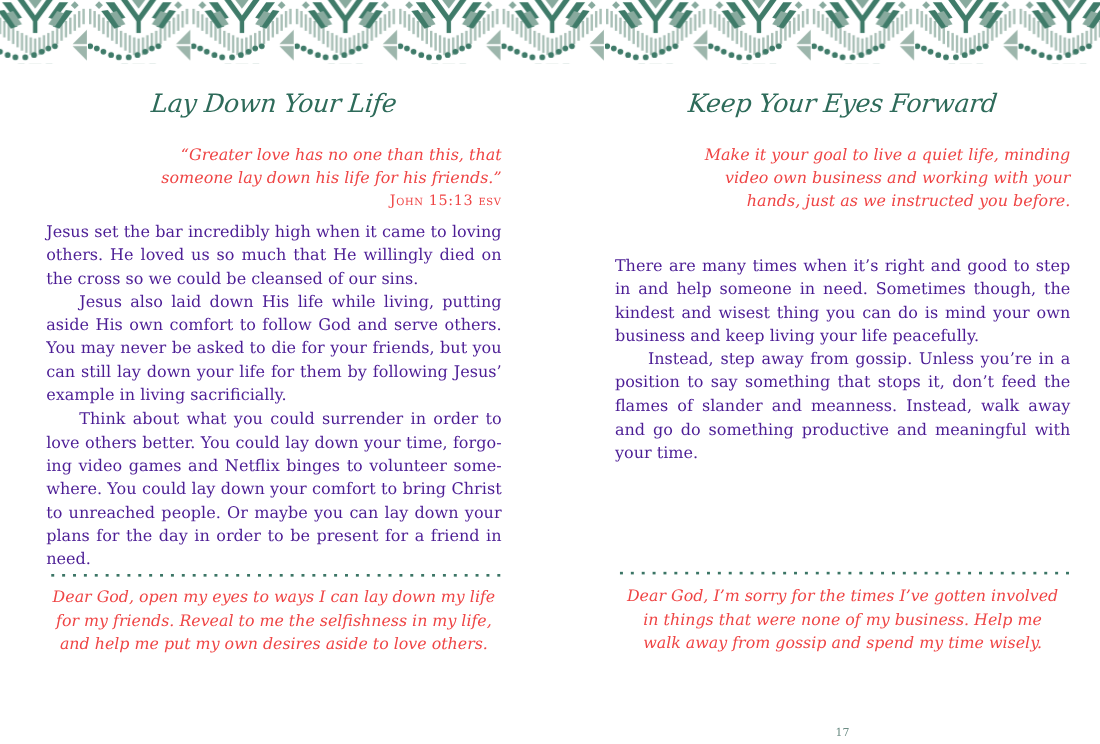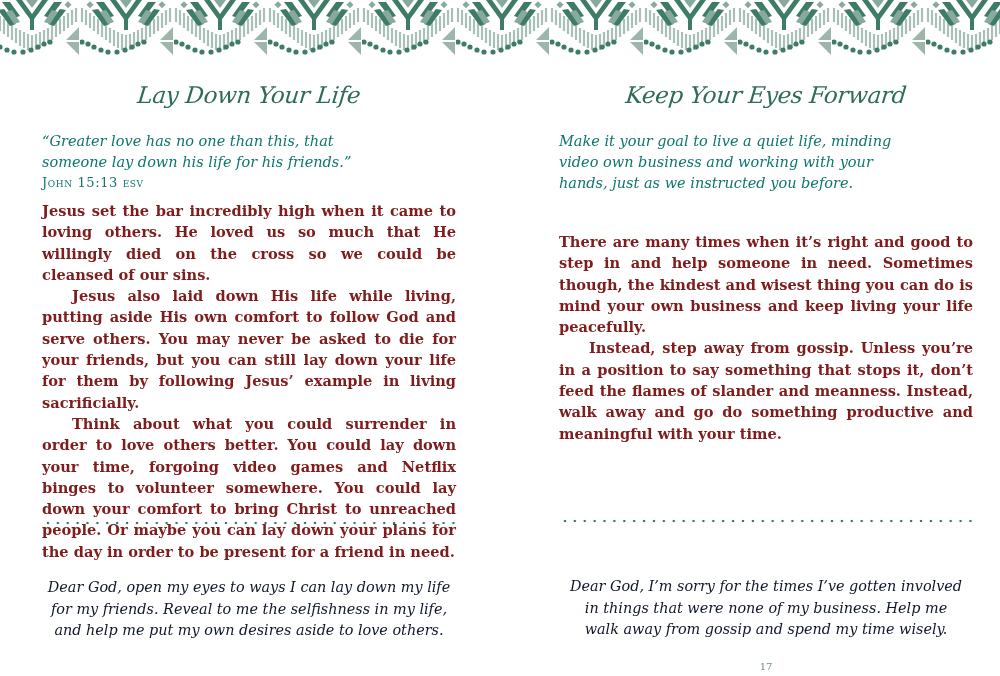--- a/index.html
+++ b/index.html
@@ -18,47 +18,46 @@
   }
   .page.left { left: 42px; width: 414px; }
   .page.right { left: 559px; width: 414px; }
   .title {
     position: absolute; left: 0; right: 0; text-align: center;
     font-family: "DejaVu Serif", serif; font-style: italic;
     font-size: 23px; color: #2e6b5a; letter-spacing: -0.3px;
     transform: skewX(-6deg);
   }
   .verse {
-    position: absolute; left: 0; right: 0; text-align: left;
+    position: absolute; left: 0; right: 0; text-align: right;
     font-family: "DejaVu Serif", serif; font-style: italic;
-    font-size: 14.5px; line-height: 21px; color: #0f766e;
+    font-size: 14.5px; line-height: 21px; color: #ef4444;
   }
   .ref {
     display: block; font-style: normal; font-variant: small-caps;
     font-size: 13px; line-height: 19px; letter-spacing: 0.6px;
   }
   .body-text {
     position: absolute; left: 0; right: 0;
     font-family: "DejaVu Serif", serif;
-    font-size: 14.6px; line-height: 21.3px; color: #7f1d1d;
+    font-size: 14.6px; line-height: 21.3px; color: #4c1d95;
     text-align: justify;
-    font-weight: bold;
   }
   .body-text p { margin: 0; }
   .body-text p.indent { text-indent: 30px; }
   .dots {
     position: absolute; left: 0; right: 0; height: 4px;
     background-image: radial-gradient(circle, #3b7565 1.3px, transparent 1.6px);
     background-size: 9.9px 4px; background-repeat: repeat-x;
     background-position: 1px 0;
   }
   .prayer {
     position: absolute; left: 0; right: 0; text-align: center;
     font-family: "DejaVu Serif", serif; font-style: italic;
-    font-size: 14.4px; line-height: 21.5px; color: #0f172a; margin-top: 44px;
+    font-size: 14.4px; line-height: 21.5px; color: #ef4444;
   }
   .page-num {
     position: absolute; left: 0; right: 0; text-align: center;
     font-family: "DejaVu Serif", serif; font-size: 10px; color: #6b8c84;
   }
 </style>
 </head>
 <body>
 
 <div class="border-band">

